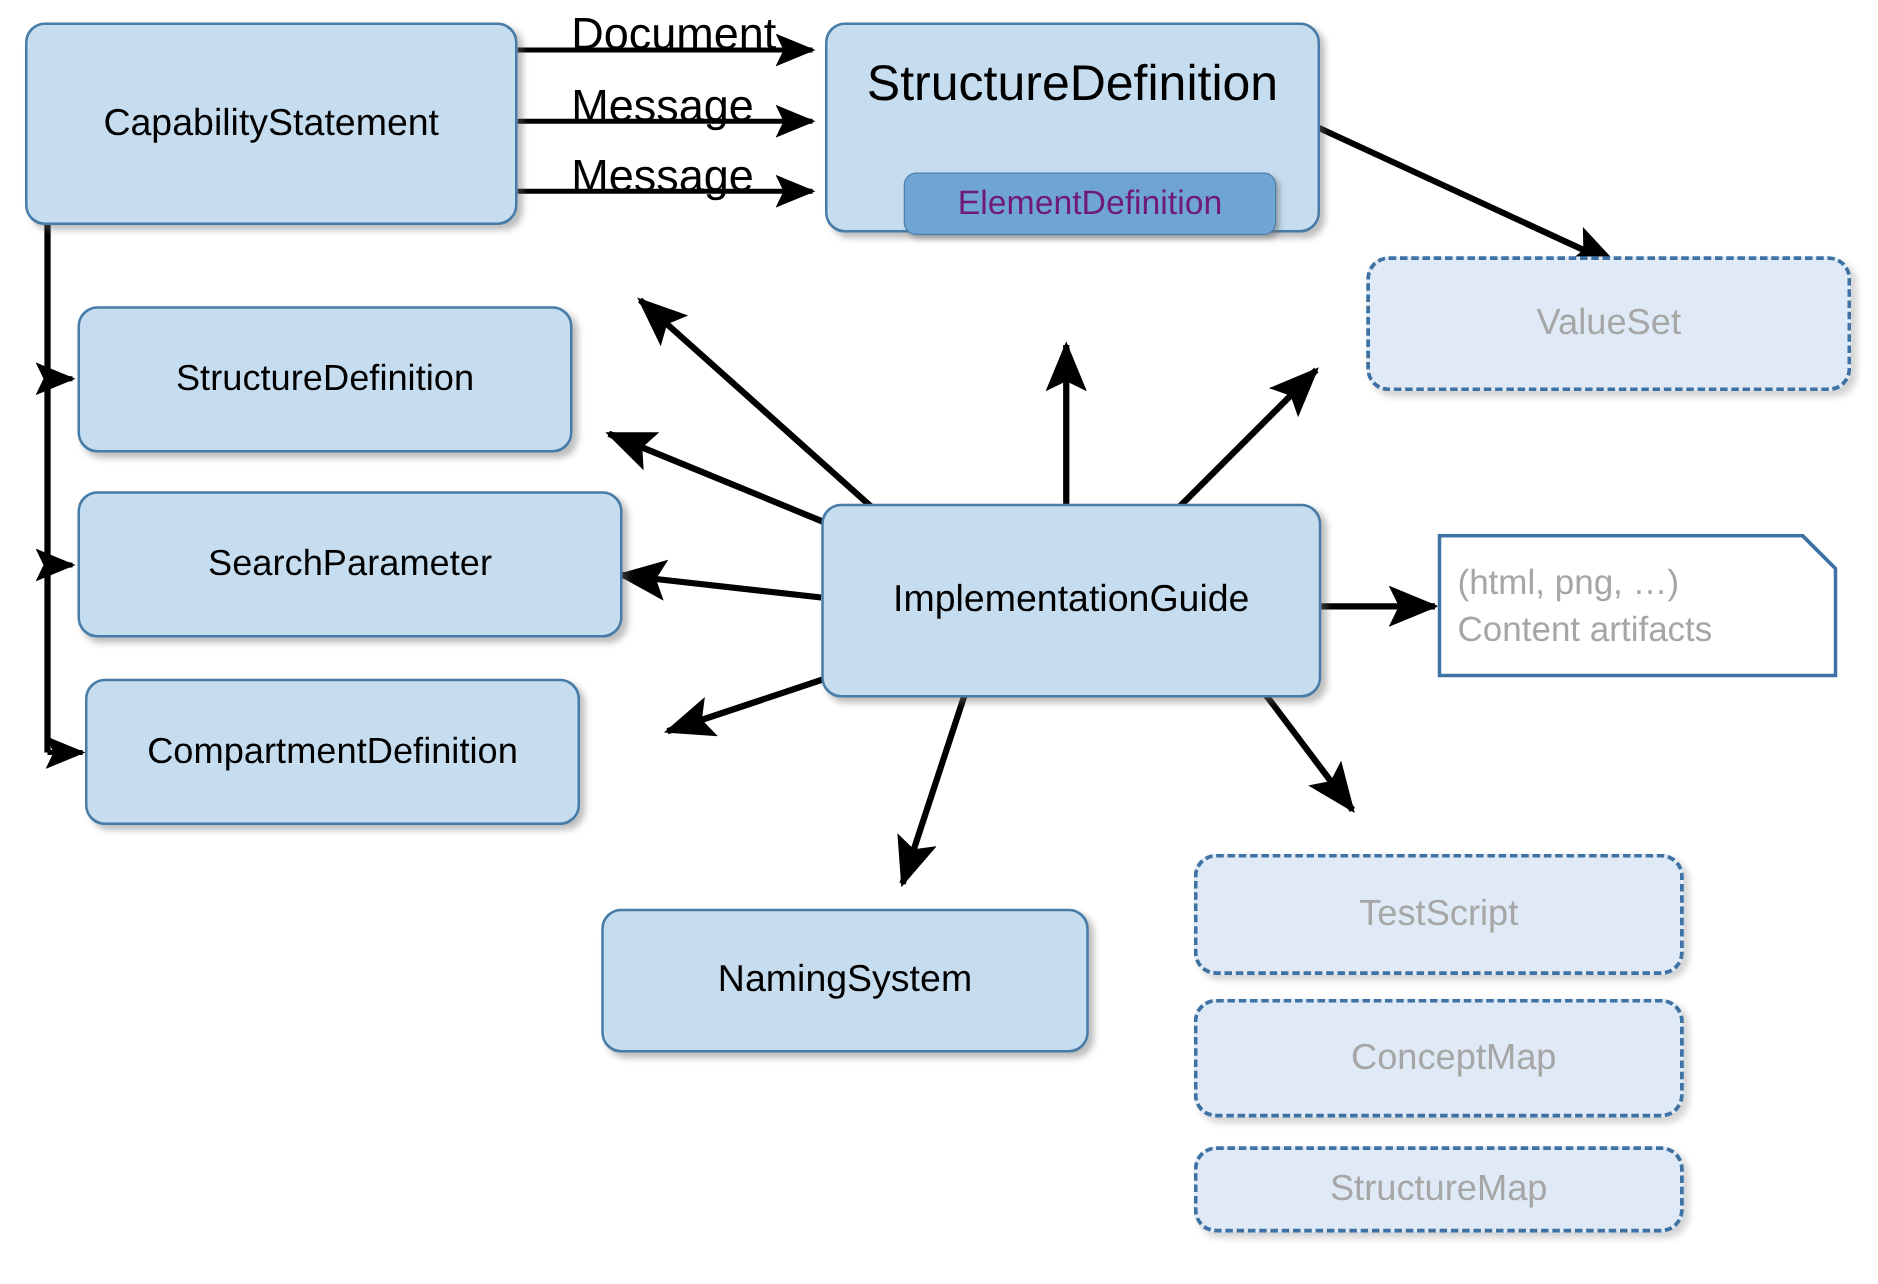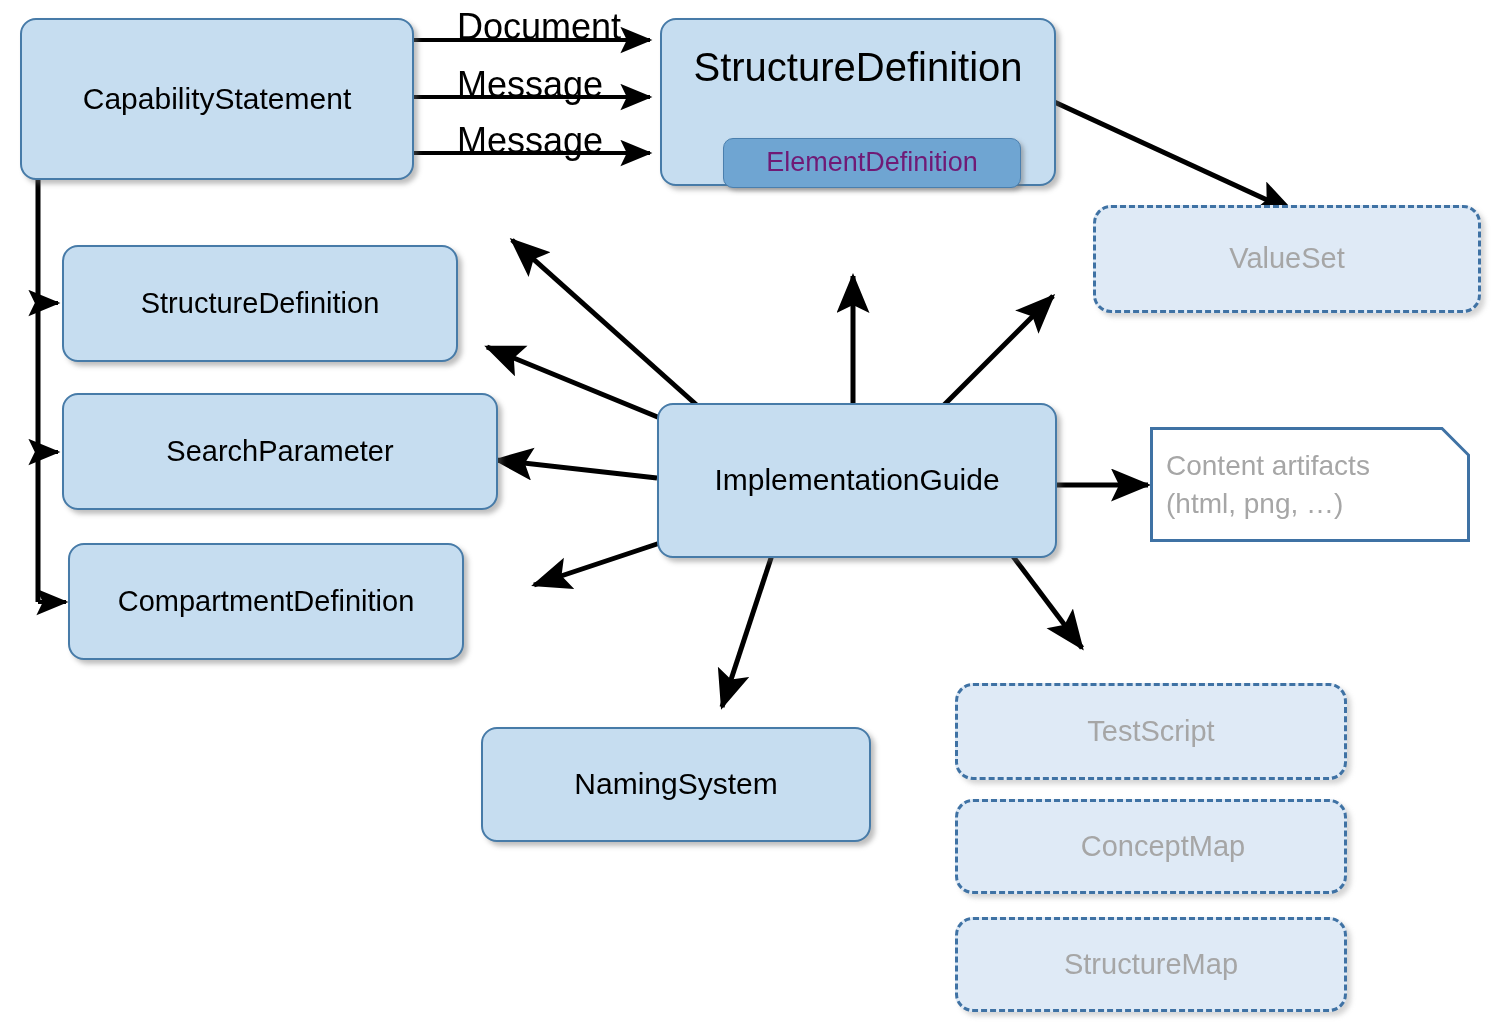--- a/index.html
+++ b/index.html
@@ -155,38 +155,38 @@
 
   <div class="node n-solid t-xl" style="left:657px; top:403px; width:400px; height:155px;">
     <span>ImplementationGuide</span>
   </div>
 
   <div class="node n-doc" style="left:1150px; top:427px; width:320px; height:115px;">
     <svg class="doc-shape" viewBox="0 0 320 115" preserveAspectRatio="none">
       <path d="M1.5,1.5 L292,1.5 L318.5,28 L318.5,113.5 L1.5,113.5 Z" fill="#ffffff" stroke="#3f72a4" stroke-width="3"></path>
     </svg>
     <div class="doc-label" style="font-size:28px; line-height:1.35;">
+      <div>(html, png, …)</div>
       <div>Content artifacts</div>
-      <div>(html, png, …)</div>
     </div>
   </div>
 
   <div class="node n-solid t-xl" style="left:481px; top:727px; width:390px; height:115px;">
     <span>NamingSystem</span>
   </div>
 
   <div class="node n-dashed t-lg" style="left:955px; top:683px; width:392px; height:97px;">
     <span>TestScript</span>
   </div>
 
   <div class="node n-dashed t-lg" style="left:955px; top:799px; width:392px; height:95px;padding-left:24px;">
     <span>ConceptMap</span>
   </div>
 
-  <div class="node n-dashed t-lg" style="left:955px; top:917px; width:392px; height:95px;">
+  <div class="node n-dashed t-lg" style="left:955px; top:917px; width:392px; height:69px;">
     <span>StructureMap</span>
   </div>
 
   <div class="label-edge t-md" style="left:457px; top:6px;">Document</div>
   <div class="label-edge t-md" style="left:457px; top:64px;">Message</div>
   <div class="label-edge t-md" style="left:457px; top:120px;">Message</div>
 
 </div>
 
 </body></html>

